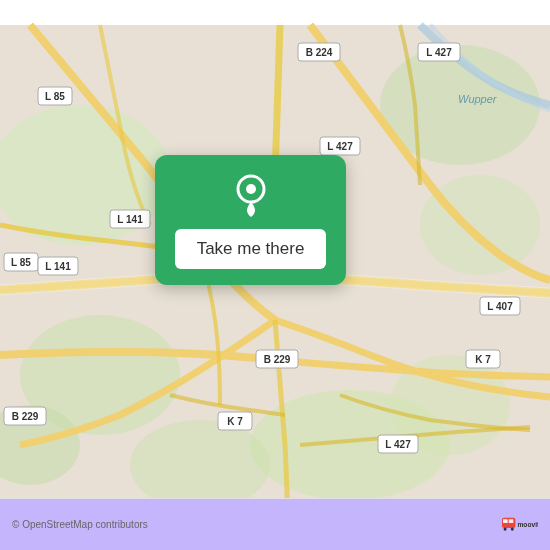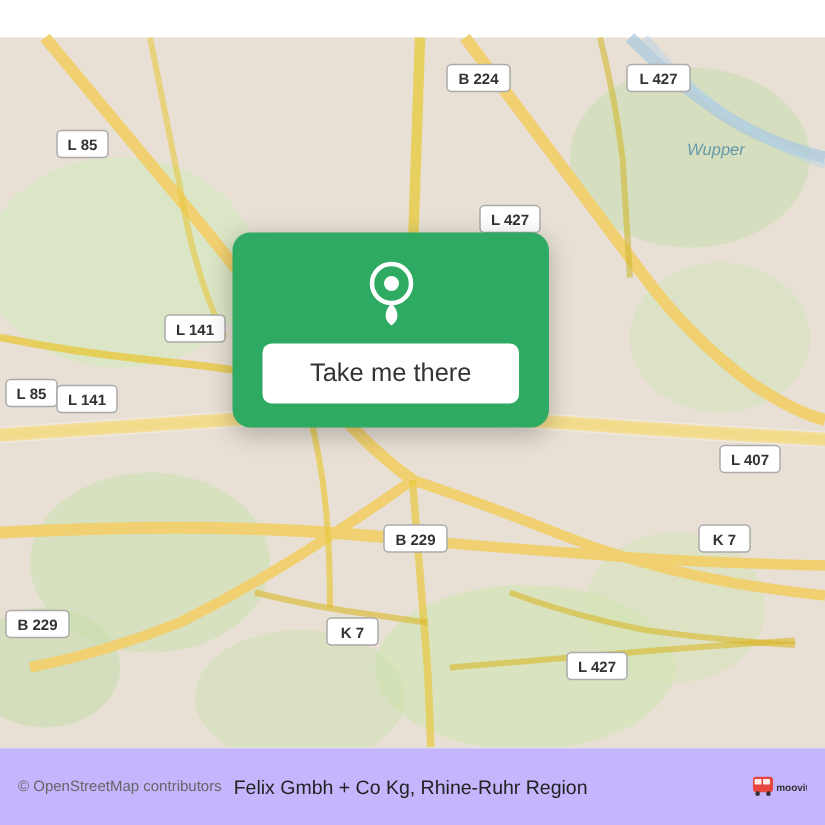--- a/index.html
+++ b/index.html
@@ -61,21 +61,21 @@
     .moovit-icon {
       width: 36px;
       height: 36px;
     }
 
     
     #popup-card {
       position: absolute;
       top: 155px;
       left: 155px;
-      width: 211px;
+      width: 191px;
       background: #2eaa62;
       border-radius: 12px;
       display: flex;
       flex-direction: column;
       align-items: center;
       padding: 18px 20px 16px 20px;
       box-shadow: 0 4px 16px rgba(0,0,0,0.25);
     }
 
     #pin-icon {
@@ -194,21 +194,20 @@
     <svg id="pin-icon" viewBox="0 0 44 44" xmlns="http://www.w3.org/2000/svg">
       <circle cx="22" cy="16" r="13" fill="none" stroke="white" stroke-width="3"></circle>
       <circle cx="22" cy="16" r="5" fill="white"></circle>
       <path d="M22 29 Q14 38 22 44 Q30 38 22 29" fill="white"></path>
     </svg>
     <button id="take-me-there-btn">Take me there</button>
   </div>
 
   <div id="info-bar">
     <span id="copyright">© OpenStreetMap contributors</span>
-    <span id="location-info">Felix Gmbh + Co Kg, Rhine-Ruhr Region</span>
 
     <div id="moovit-logo">
       <svg class="moovit-icon" viewBox="0 0 70 36" xmlns="http://www.w3.org/2000/svg">
 
         <rect x="0" y="4" width="26" height="20" rx="4" fill="#e8473f"></rect>
         <rect x="2" y="7" width="9" height="7" rx="1" fill="white" opacity="0.9"></rect>
         <rect x="13" y="7" width="9" height="7" rx="1" fill="white" opacity="0.9"></rect>
         <circle cx="6" cy="26" r="3" fill="#333"></circle>
         <circle cx="20" cy="26" r="3" fill="#333"></circle>
 

